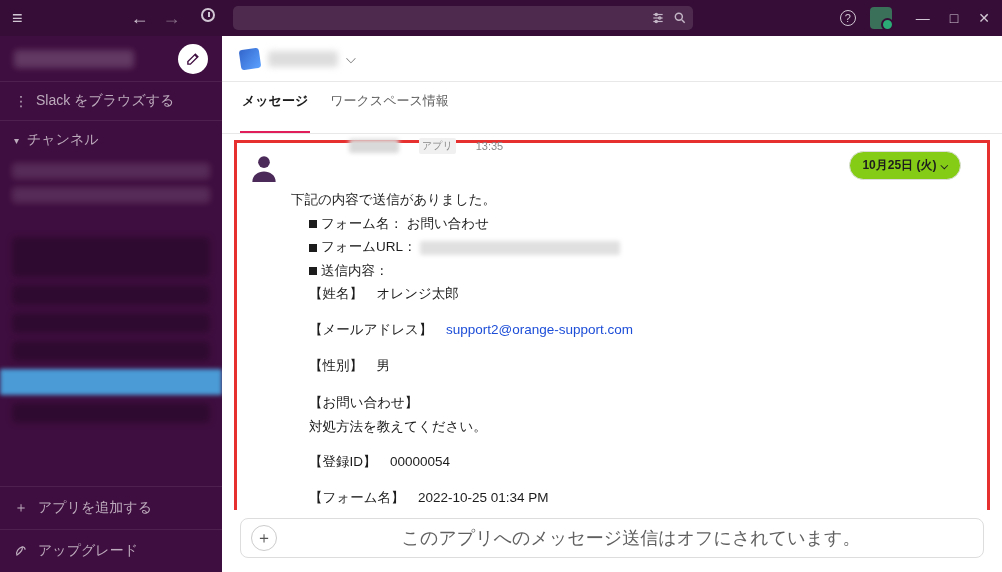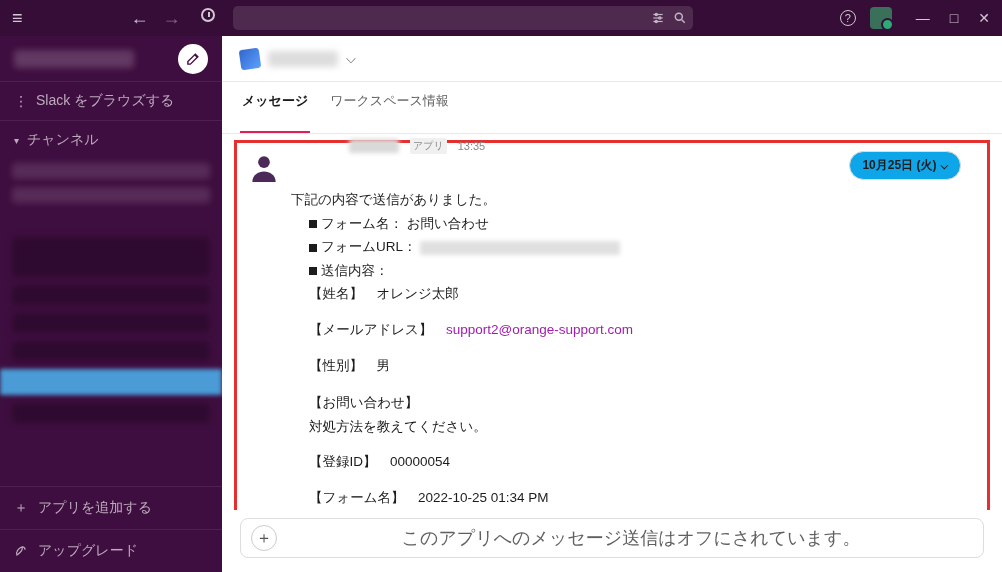--- a/index.html
+++ b/index.html
@@ -43,35 +43,35 @@
   .ch-header { height: 46px; display: flex; align-items: center; padding: 0 18px; gap: 8px; border-bottom: 1px solid #e8e8e8; }
   .ch-icon { width: 20px; height: 20px; background: linear-gradient(135deg,#3366cc,#5aa1ff); border-radius:3px; transform: rotate(-8deg); }
   .ch-name { width: 70px; height: 16px; background: #ddd; border-radius: 3px; filter: blur(3px); }
   .ch-chev { color: #666; }
   .tabs { display: flex; gap: 18px; padding: 2px 18px 0; font-size: 13px; color: #616061; border-bottom: 1px solid #e8e8e8; }
   .tab { padding: 8px 2px 23px; cursor: pointer; }
   .tab.active { color: #1d1c1d; font-weight: 700; box-shadow: inset 0 -2px 0 #e01e5a; }
 
   .msg-area { flex:1; overflow:auto; padding: 6px 12px 10px; }
   .redbox { border: 3px solid #e63030; padding: 8px 10px 12px; position: relative; }
-  .date-divider { position: absolute; top: 8px; right: 26px; background: #0ea5e9; border: 1px solid #ddd; border-radius: 20px; padding: 5px 12px; font-size: 12px; font-weight: 700; display: flex; align-items: center; gap: 4px; }
+  .date-divider { position: absolute; top: 8px; right: 26px; background: #84cc16; border: 1px solid #ddd; border-radius: 20px; padding: 5px 12px; font-size: 12px; font-weight: 700; display: flex; align-items: center; gap: 4px; }
   .msg-head { display: flex; align-items: center; gap: 8px; }
   .msg-av { width: 34px; height: 34px; border-radius: 4px; display:flex; align-items:center; justify-content:center; }
   .msg-av svg { width: 28px; height: 28px; }
   .app-tag { font-size: 10px; color: #888; background: #f0f0f0; border-radius: 2px; padding: 1px 3px; }
-  .msg-meta { display: flex; align-items: center; gap: 11px; margin-left: 60px; margin-top:-30px;}
+  .msg-meta { display: flex; align-items: center; gap: 20px; margin-left: 60px; margin-top:-30px;}
   .sender-blur { width: 50px; height: 14px; background: #d9d9d9; border-radius:2px; filter: blur(2px); }
   .msg-time { font-size: 11px; color: #888; }
   .msg-body { margin-left: 44px; margin-top: 4px; font-size: 13.5px; line-height: 1.6; }
   .msg-body .indent { margin-left: 18px; }
   .msg-body .row { margin-top: 2px; }
   .msg-body .sq { display:inline-block; width: 8px; height: 8px; background:#1d1c1d; margin-right: 4px; vertical-align: middle; }
   .url-blur { display:inline-block; width: 200px; height: 14px; background:#e0e0e0; border-radius:2px; filter: blur(2px); vertical-align: middle;}
   .brak { font-weight: normal; }
-  a.link { color: #a21caf; text-decoration: none; }
+  a.link { color: #1d4ed8; text-decoration: none; }
 
   .composer-bar { margin: 8px 18px 14px; border: 1px solid #ddd; border-radius: 8px; height: 40px; display:flex; align-items:center; padding: 0 10px; gap: 12px; color:#616061; }
   .plus-btn { width: 26px; height: 26px; border: 1px solid #ccc; border-radius: 50%; display:flex; align-items:center; justify-content:center; font-size: 16px; color:#555; cursor: pointer;}
   .composer-msg { flex:1; text-align:center; font-size: 18px; }
 </style>
 </head>
 <body>
 
 <div class="titlebar">
   <div class="left">

